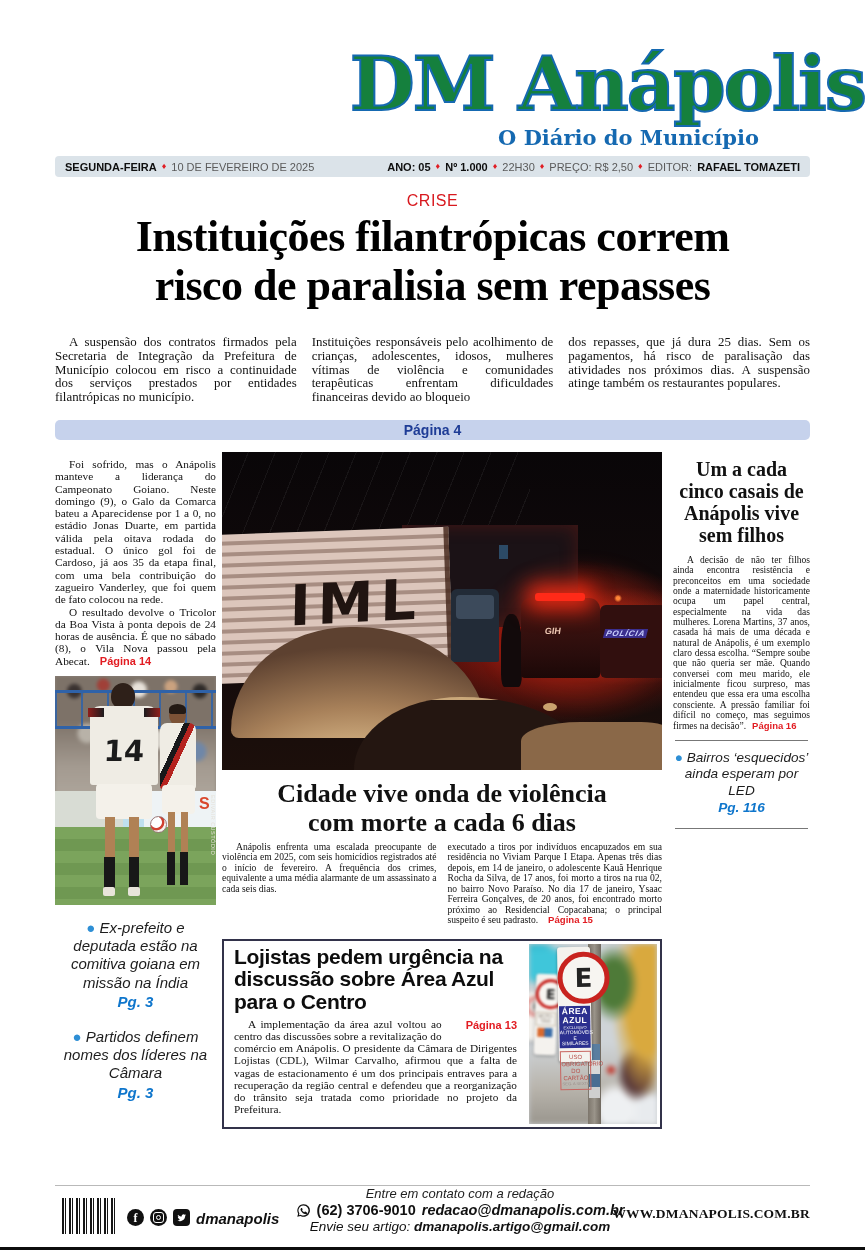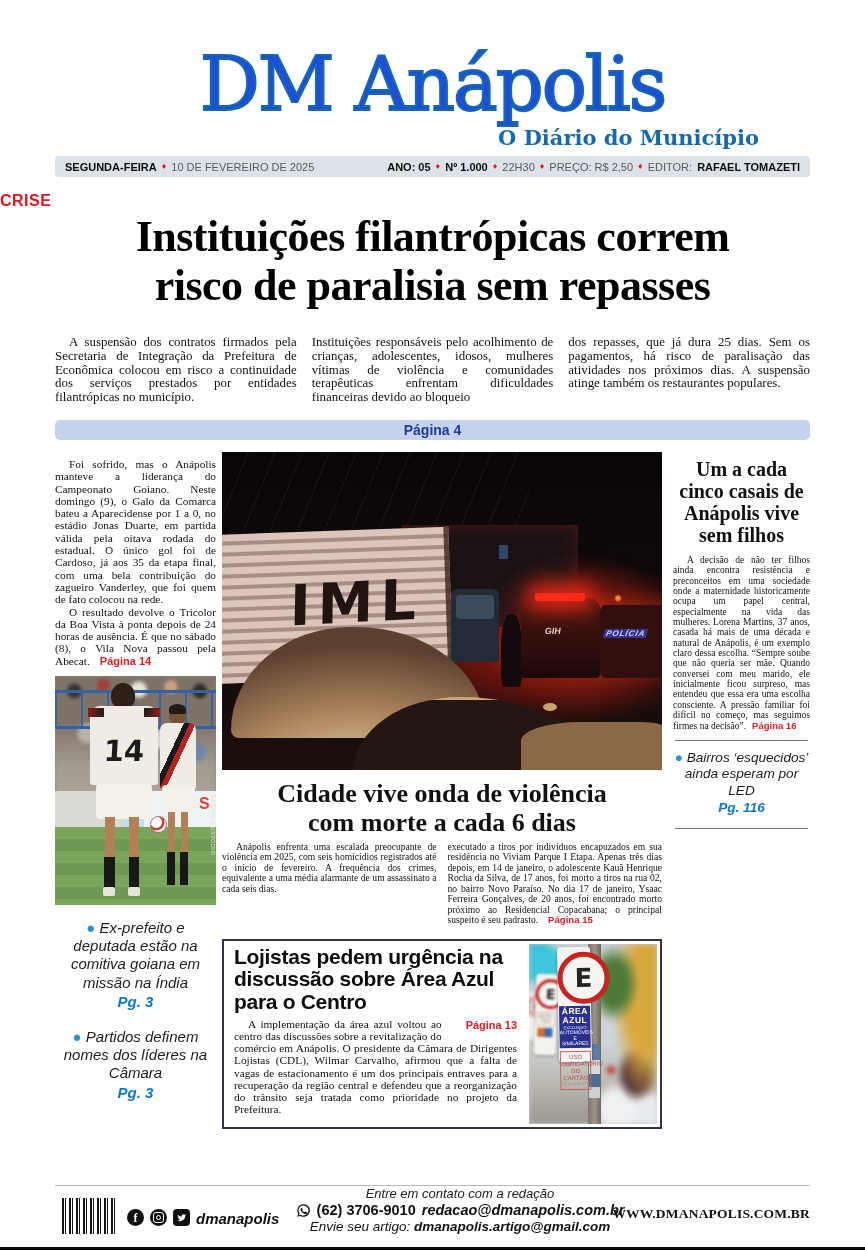--- a/index.html
+++ b/index.html
@@ -2,34 +2,34 @@
 <html><head>
 <meta charset="utf-8">
 <style>
   html,body{margin:0;padding:0;background:#fff;}
   #page{position:relative;width:865px;height:1251px;background:#ffffff;overflow:hidden;
         font-family:"Liberation Serif",serif;color:#111;}
   .abs{position:absolute;}
   .sans{font-family:"Liberation Sans",sans-serif;}
   .jt{text-align:justify;}
   
-  .logo{top:44px;left:0;width:100%;text-align:center;color:#1d4ed8;
-        font-family:"DejaVu Serif",serif;font-weight:normal;font-size:75px;line-height:80px;
+  .logo{top:44px;left:0;width:100%;text-align:right;color:#15803d;
+        font-family:"DejaVu Serif",serif;font-weight:bold;font-size:75px;line-height:80px;
         letter-spacing:-2px;-webkit-text-stroke:2px #1569b1;}
   .tagline{top:125px;right:106px;color:#1569b1;font-family:"DejaVu Serif",serif;
         font-weight:bold;font-size:21px;}
   .datebar{top:156px;left:55px;width:755px;height:21px;background:#dbe3e9;border-radius:4px;
         display:flex;align-items:center;justify-content:space-between;padding:10px 10px;box-sizing:border-box;
         font-family:"Liberation Sans",sans-serif;font-size:11px;}
   .datebar .grp{display:flex;align-items:center;gap:5px;white-space:nowrap;}
   .db-b{font-weight:bold;color:#0e0e0e;}
   .db-g{color:#5a5a5a;}
   .diamond{color:#e01e25;font-size:9px;line-height:9px;}
   
-  .kicker{top:192px;left:0;width:100%;color:#d8181e;font-weight:bold;
+  .kicker{top:192px;left:0;width:100%;text-align:center;color:#d8181e;font-weight:normal;
         font-size:16px;letter-spacing:.5px;}
   .mainhead{top:212px;left:0;width:100%;text-align:center;font-weight:bold;color:#000;
         font-size:44px;line-height:49px;letter-spacing:-.5px;}
   .leadcols{top:336px;left:55px;width:755px;display:flex;gap:15px;font-size:12.9px;line-height:13.8px;}
   .leadcols>div{flex:1;}
   .ind{text-indent:14px;}
   .p4bar{top:420px;left:55px;width:755px;height:20px;background:#c6d2ec;border-radius:5px;
         display:flex;align-items:center;justify-content:center;color:#1e3c96;font-weight:bold;
         font-size:14px;font-family:"Liberation Sans",sans-serif;}
   
@@ -227,21 +227,21 @@
       <span class="db-b">RAFAEL TOMAZETI</span>
     </div>
   </div>
 
   <div class="abs kicker sans">CRISE</div>
   <div class="abs mainhead">
     <div>Instituições filantrópicas correm</div>
     <div>risco de paralisia sem repasses</div>
   </div>
   <div class="abs leadcols">
-    <div class="jt ind">A suspensão dos contratos firmados pela Secretaria de Integração da Prefeitura de Econômica colocou em risco a continuidade dos serviços prestados por entidades filantrópicas no município.</div>
+    <div class="jt ind">A suspensão dos contratos firmados pela Secretaria de Integração da Prefeitura de Município colocou em risco a continuidade dos serviços prestados por entidades filantrópicas no município.</div>
     <div class="jt">Instituições responsáveis pelo acolhimento de crianças, adolescentes, idosos, mulheres vítimas de violência e comunidades terapêuticas enfrentam dificuldades financeiras devido ao bloqueio</div>
     <div class="jt">dos repasses, que já dura 25 dias. Sem os pagamentos, há risco de paralisação das atividades nos próximos dias. A suspensão atinge também os restaurantes populares.</div>
   </div>
   <div class="abs p4bar">Página 4</div>
 
   <div class="abs colL">
     <div class="sp-body jt ind">Foi sofrido, mas o Anápolis manteve a liderança do Campeonato Goiano. Neste domingo (9), o Galo da Comarca bateu a Aparecidense por 1 a 0, no estádio Jonas Duarte, em partida válida pela oitava rodada do estadual. O único gol foi de Cardoso, já aos 35 da etapa final, com uma bela contribuição do zagueiro Vanderley, que foi quem de fato colocou na rede.</div>
     <div class="sp-body jt ind"><span>O resultado devolve o Tricolor da Boa Vista à ponta depois de 24 horas de ausência. É que no sábado (8), o Vila Nova passou pela Abecat.</span><span class="redref">Página 14</span></div>
 
     <div class="photo-soccer">

